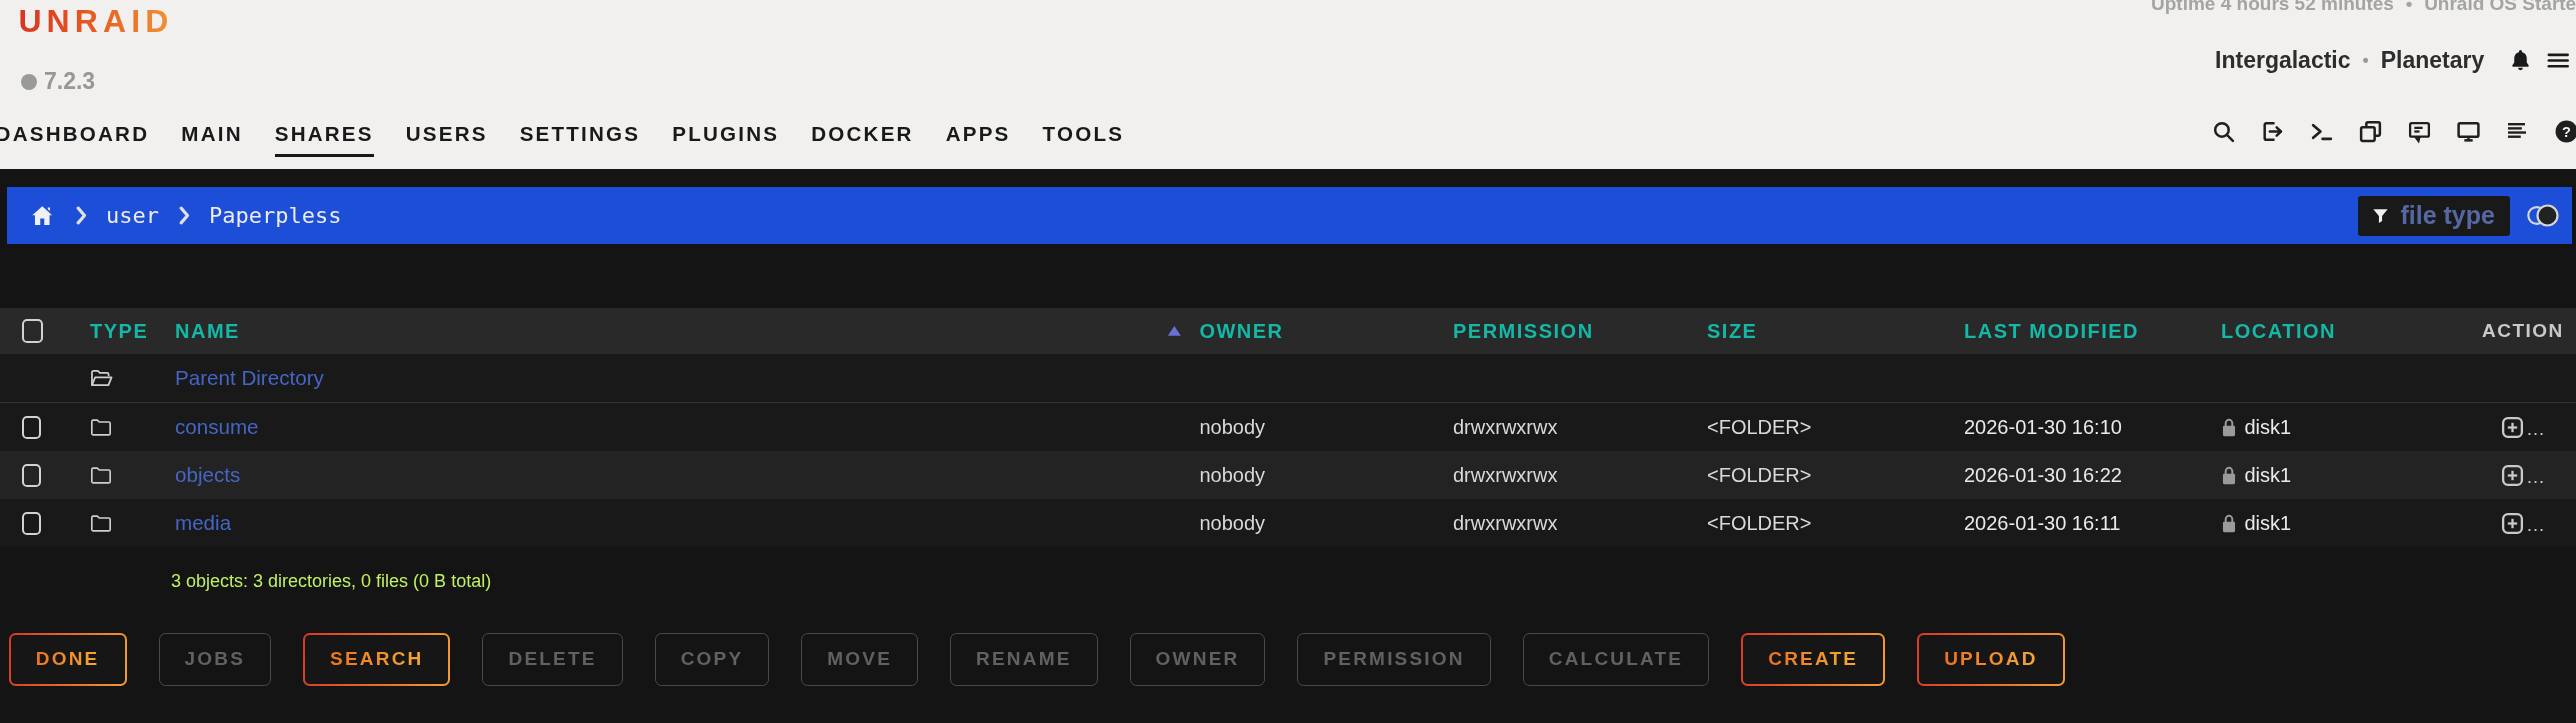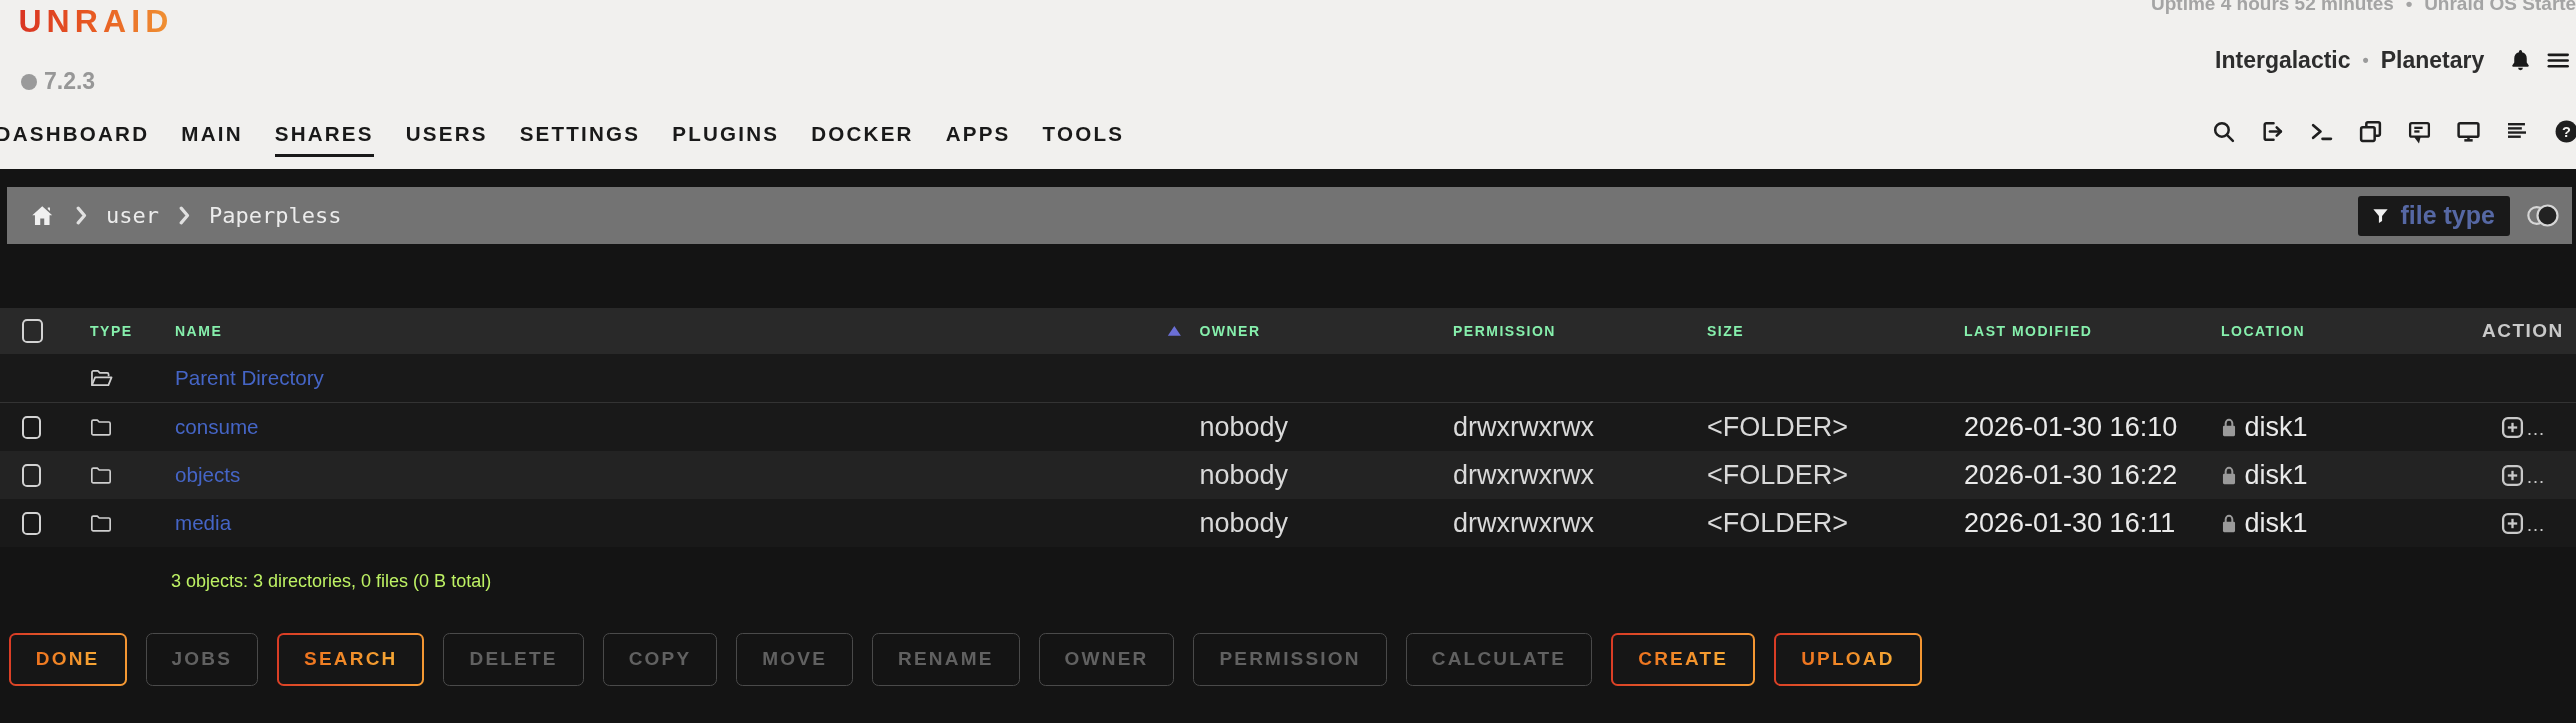--- a/index.html
+++ b/index.html
@@ -25,53 +25,53 @@
   .server .dot { color:#9a9a9a; font-size:17.7px; }
   .menu { position:absolute; left:-4.4px; top:122px; display:flex; gap:32px; }
   .menu-item { font-size:20.6px; font-weight:800; letter-spacing:2.2px; color:#191919;
     padding-bottom:8px; border-bottom:3.7px solid transparent; cursor:pointer; white-space:nowrap; }
   .menu-item.active { border-bottom-color:#191919; }
   .navicons { position:absolute; right:-2.9px; top:119px; display:flex; gap:24px; align-items:center; }
   .navicons .nicon { width:25px; height:25px; display:block; cursor:pointer; }
   
   .content { position:relative; width:100%; height:555px; background:#141414; }
   .crumb-bar {
-    position:relative; margin:18.4px 4.4px 0 7.4px; height:57px; background:#737373;
+    position:relative; margin:18.4px 4.4px 0 7.4px; height:57px; background:#1d4ed8;
     display:flex; align-items:center; padding:0 10.3px 0 22px;
   }
   .crumb { display:flex; align-items:center; gap:17.7px; font-family:"DejaVu Sans Mono", monospace;
     font-size:22px; color:#ececec; }
   .crumb a { color:#ececec; text-decoration:none; cursor:pointer; }
   .spacer { flex:1; }
   .filterbox { display:flex; align-items:center; gap:10.3px; background:#191919; border-radius:2.9px;
     height:40px; padding:0 13.2px; margin-right:14.7px; }
   .filterbox input { background:transparent; border:none; outline:none; width:96px;
     color:#5668a4; font-size:25px; font-weight:600; font-family:"Liberation Sans", sans-serif; }
   .filterbox input::placeholder { color:#5668a4; opacity:1; }
   
   .tbl { margin-top:64px; }
   .grid { display:grid; grid-template-columns:74px 85px 1033px 261px 254px 257px 257px 261px auto;
     align-items:center; }
   .thead { height:46px; background:#292929; }
-  .th { font-size:14px; font-weight:700; letter-spacing:1.5px; color:#86efac; cursor:pointer; }
+  .th { font-size:20px; font-weight:700; letter-spacing:1.5px; color:#14b8a6; cursor:pointer; }
   .trow { height:48px; background:#191919; }
   .trow.alt { background:#232323; }
   .sep-line { height:0.7px; background:#333333; width:100%; }
-  .cell { font-size:27px; color:#d9d9d9; }
+  .cell { font-size:20px; color:#d9d9d9; }
   .c-check { padding-left:22px; } .c-type { padding-left:16px; display:flex; }
   .c-name { padding-left:16px; display:flex; align-items:center; justify-content:space-between; padding-right:10.3px; }
   .c-owner { padding-left:7.4px; } .c-date { color:#eaeaea; }
   .c-loc { display:flex; align-items:center; gap:7.4px; }
   .c-action { justify-self:end; padding-right:31px; display:flex; align-items:flex-end; gap:1.5px; color:#c9c9c9; font-size:19px; cursor:pointer; }
   .checkbox { width:19px; height:23px; border:2.2px solid #d2d2d2; border-radius:5.1px; background:transparent; cursor:pointer; }
   .checkbox.hd { width:20.6px; height:24px; }
   .link { color:#4565c6; font-size:20.6px; text-decoration:none; cursor:pointer; }
   .summary { margin:23.5px 0 0 171px; color:#bef264; font-size:18px; font-weight:400; }
   
-  .btnrow { display:flex; gap:19px; margin:41px 0 0 8.8px; }
+  .btnrow { display:flex; gap:32px; margin:41px 0 0 8.8px; }
   .btn { height:53px; padding:0 25px; border-radius:6.6px; font-size:19px; font-weight:800;
     letter-spacing:2.2px; font-family:"Liberation Sans", sans-serif; cursor:pointer;
     display:flex; align-items:center; justify-content:center; background:transparent; }
   .btn.on {
     border:2.2px solid transparent;
     background:linear-gradient(#161616,#161616) padding-box,
                linear-gradient(100deg,#d93a25,#f59b33) border-box;
   }
   .btn.on span { background:linear-gradient(90deg,#ee731f,#f5a835);
     -webkit-background-clip:text; background-clip:text; color:transparent; }

